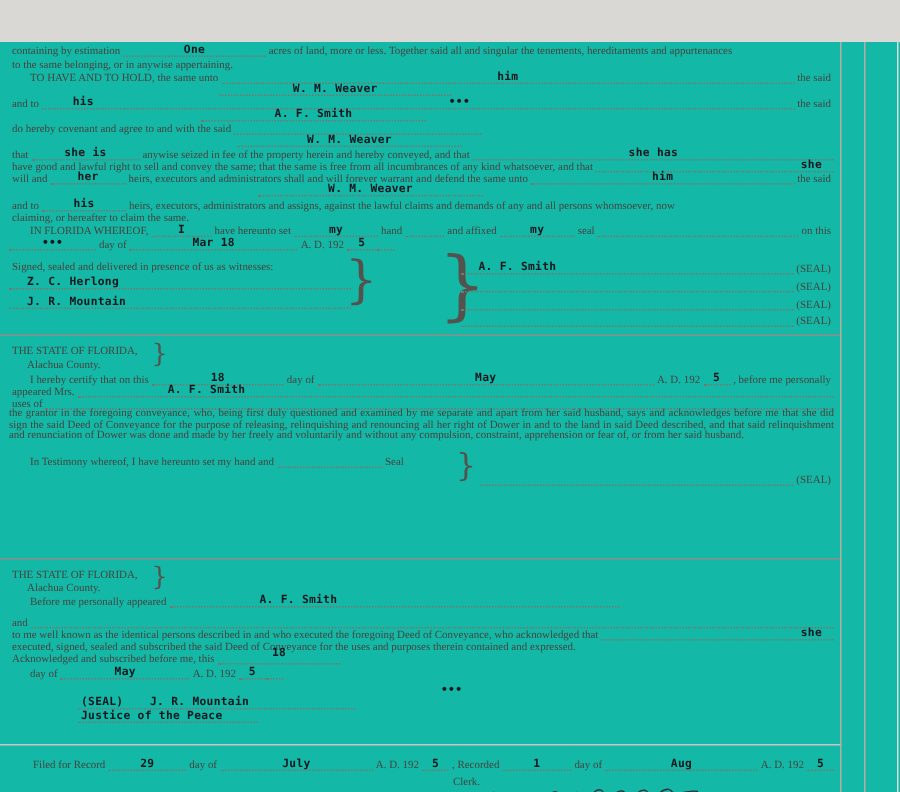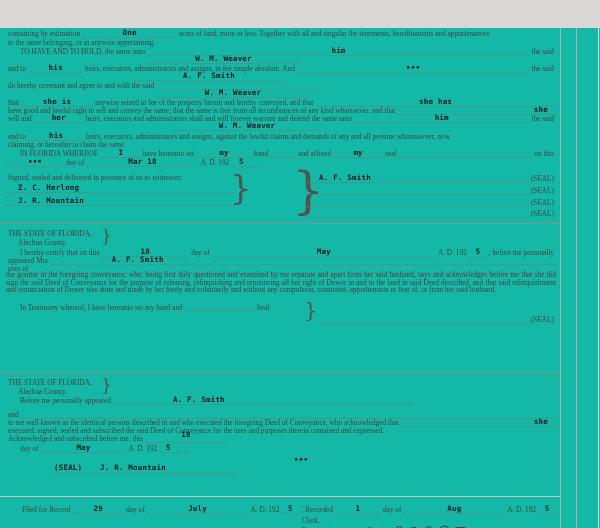--- a/index.html
+++ b/index.html
@@ -27,21 +27,21 @@
 </head>
 <body>
 
 <div class="page">
 
   <div class="row" style="top:1px">
     <span class="p">containing by estimation</span>
     <span class="f" style="--w:95px">
         <span class="t">One</span>
       </span>
-    <span class="p">acres of land, more or less. Together with all and singular the tenements, hereditaments and appurtenances</span>
+    <span class="p">acres of land, more or less. Together said all and singular the tenements, hereditaments and appurtenances</span>
   </div>
   <div class="row" style="top:10px">
     <span class="p">to the same belonging, or in anywise appertaining.</span>
   </div>
   <div class="row" style="top:19px">
     <span class="sp" style="--w:12px"></span>
     <span class="p">TO HAVE AND TO HOLD, the same unto</span>
     <span class="f g">
         <span class="t">him</span>
       </span>
@@ -51,21 +51,20 @@
     <span class="sp" style="--w:140px"></span>
     <span class="f" style="--w:155px">
         <span class="t">W. M. Weaver</span>
       </span>
   </div>
   <div class="row" style="top:36px">
     <span class="p">and to</span>
     <span class="f" style="--w:55px">
         <span class="t">his</span>
       </span>
-    <span class="p">heirs, executors, administrators and assigns, in fee simple absolute. And</span>
     <span class="f g">
         <span class="t">•••</span>
       </span>
     <span class="p">the said</span>
   </div>
   <div class="row" style="top:44px">
     <span class="sp" style="--w:128px"></span>
     <span class="f" style="--w:150px">
         <span class="t">A. F. Smith</span>
       </span>
@@ -292,20 +291,25 @@
   </div>
   <div class="row" style="top:427px;left:294px">
     <span class="t" style="position:static;transform:none">•••</span>
   </div>
   <div class="row" style="top:436px;left:52px">
     <span class="f" style="--w:185px">
       <span class="t" style="left:2px;transform:none">(SEAL)</span>
       <span class="t" style="left:48px;transform:none">J. R. Mountain</span>
     </span>
   </div>
+  <div class="row" style="top:445px;left:52px">
+    <span class="f" style="--w:120px">
+        <span class="t tl" style="left:2px">Justice of the Peace</span>
+      </span>
+  </div>
 
   <div class="hr faint" style="top:468px;left:0;width:561px"></div>
 
   <div class="row" style="top:477px;left:20px">
     <span class="p">Filed for Record</span>
     <span class="f" style="--w:52px">
         <span class="t">29</span>
       </span>
     <span class="p">day of</span>
     <span class="f g">

